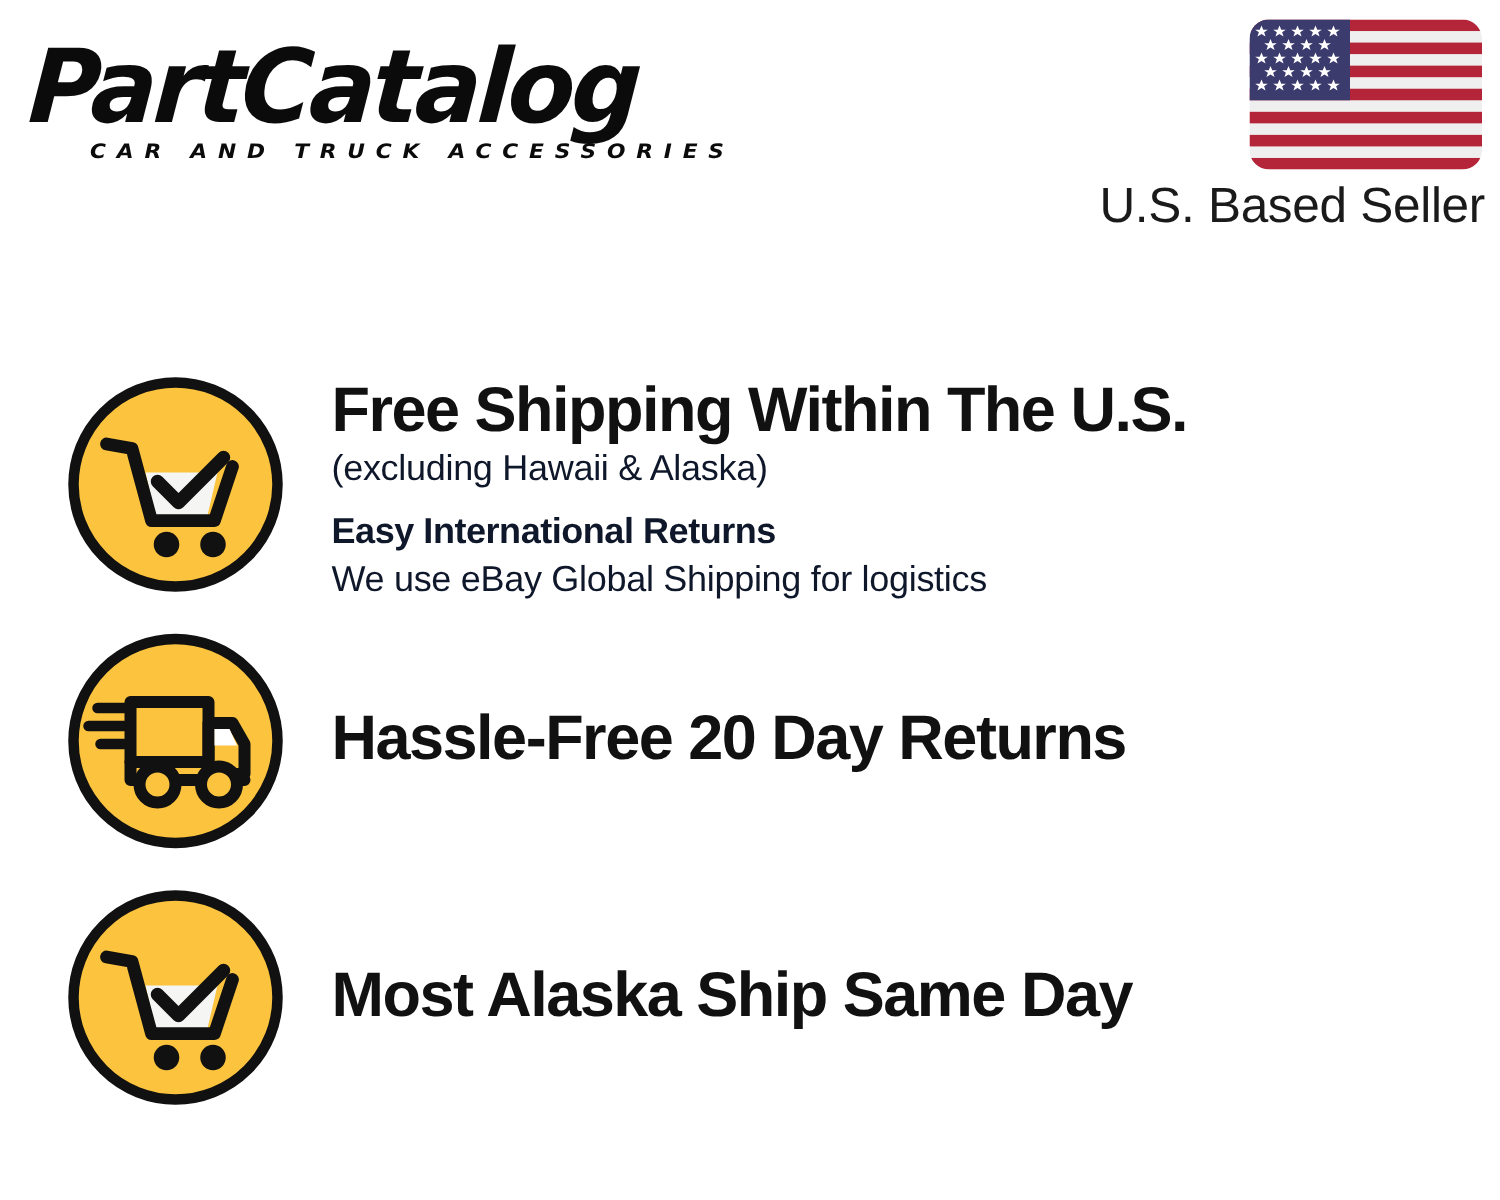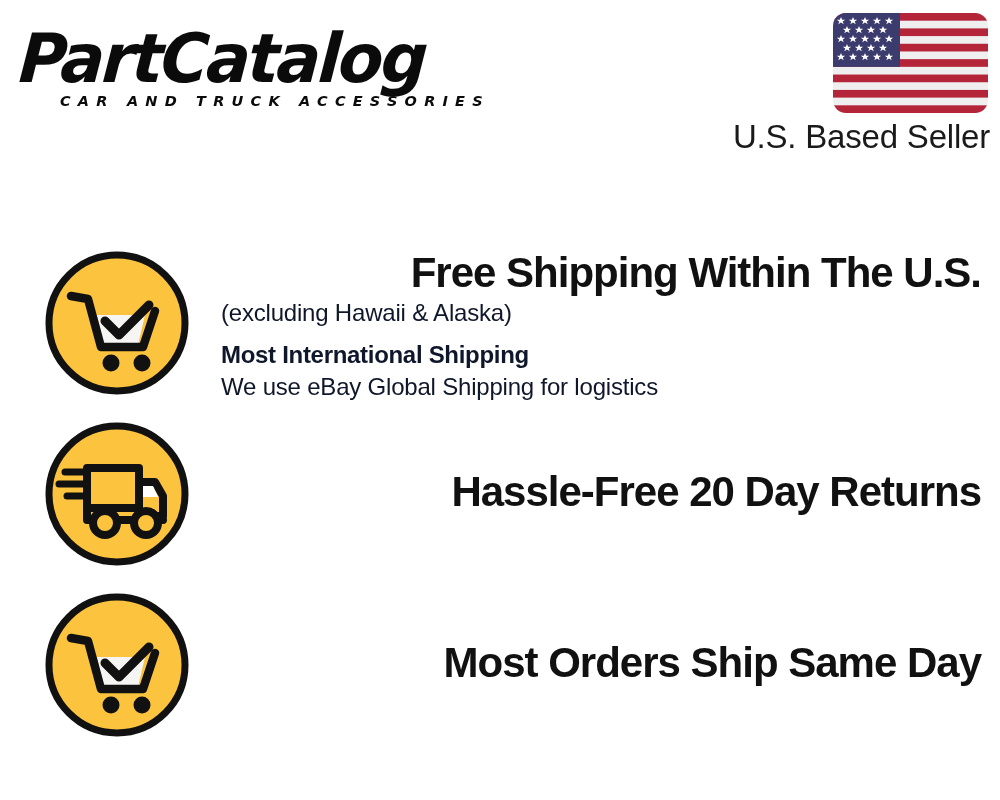--- a/index.html
+++ b/index.html
@@ -108,21 +108,20 @@
     width: 760px;
   }
   .benefit-headline {
     font-family: "Liberation Sans", sans-serif;
     font-weight: bold;
     font-size: 42px;
     line-height: 48px;
     letter-spacing: -1.0px;
     color: #111111;
     white-space: nowrap;
-    text-align: right;
   }
   .benefit-sub {
     font-family: "Liberation Sans", sans-serif;
     font-weight: 400;
     font-size: 24px;
     line-height: 32px;
     letter-spacing: -0.2px;
     color: #0f172a;
     white-space: nowrap;
   }
@@ -232,21 +231,21 @@
 
         <circle cx="68" cy="114" r="8.5" fill="#111111"></circle>
         <circle cx="99" cy="114" r="8.5" fill="#111111"></circle>
       </svg>
     </div>
 
     <div class="benefit-text">
       <div class="benefit-headline">Free Shipping Within The U.S.</div>
       <div class="benefit-sub">(excluding Hawaii &amp; Alaska)</div>
       <div class="spacer-2"></div>
-      <div class="benefit-sub strong">Most International Shipping</div>
+      <div class="benefit-sub strong">Easy International Returns</div>
       <div class="benefit-sub">We use eBay Global Shipping for logistics</div>
     </div>
   </div>
 
   <div class="benefit-row" id="benefit-row-returns">
 
     <div class="benefit-icon">
       <svg viewBox="0 0 148 148" xmlns="http://www.w3.org/2000/svg" aria-hidden="true">
         <circle cx="74" cy="74" r="68" fill="#FBC33E" stroke="#111111" stroke-width="7"></circle>
 
@@ -279,17 +278,17 @@
         <circle cx="74" cy="74" r="68" fill="#FBC33E" stroke="#111111" stroke-width="7"></circle>
         <polygon points="54,66 102,66 95,96 61,96" fill="#F5F5F3"></polygon>
         <path d="M28,47 L45,50 L58,98 L100,98 L112,62" fill="none" stroke="#111111" stroke-width="8.5" stroke-linecap="round" stroke-linejoin="round"></path>
         <path d="M62,72 L76,86 L106,56" fill="none" stroke="#111111" stroke-width="9" stroke-linecap="round" stroke-linejoin="round"></path>
         <circle cx="68" cy="114" r="8.5" fill="#111111"></circle>
         <circle cx="99" cy="114" r="8.5" fill="#111111"></circle>
       </svg>
     </div>
 
     <div class="benefit-text">
-      <div class="benefit-headline">Most Orders Ship Same Day</div>
+      <div class="benefit-headline">Most Alaska Ship Same Day</div>
     </div>
   </div>
 
 </div>
 
 </body></html>

